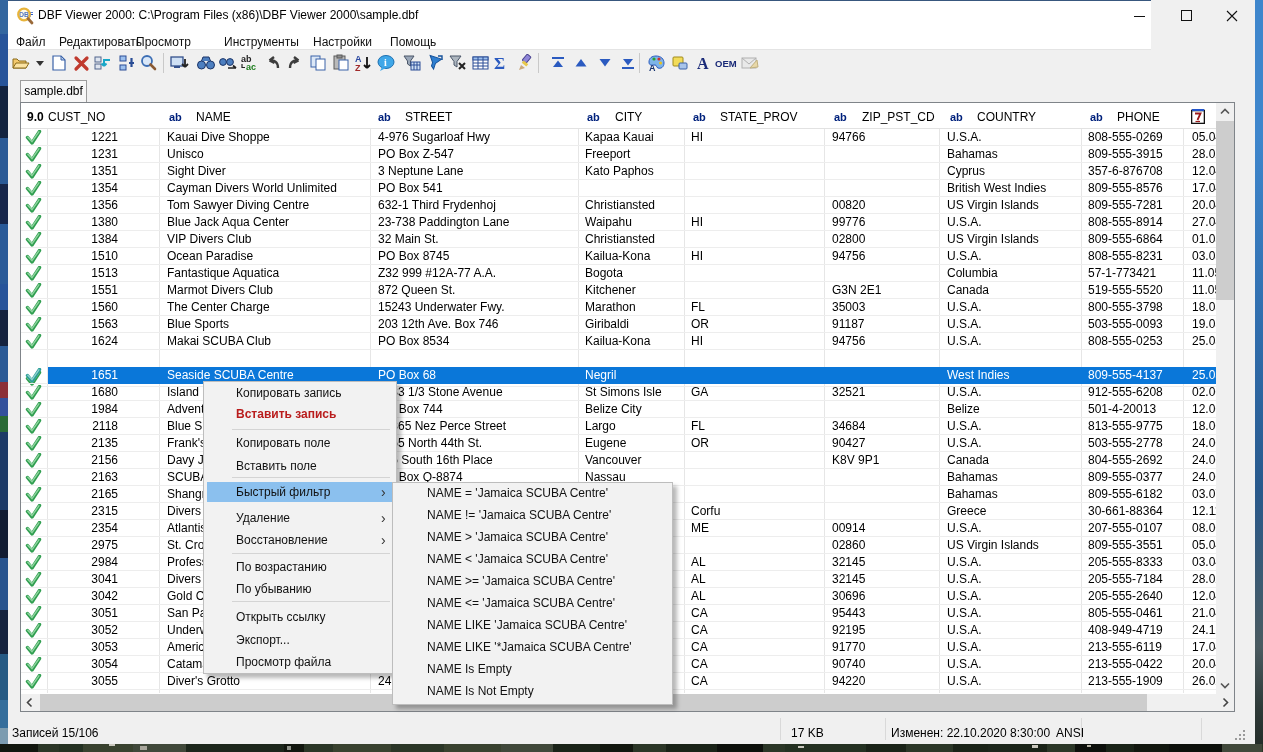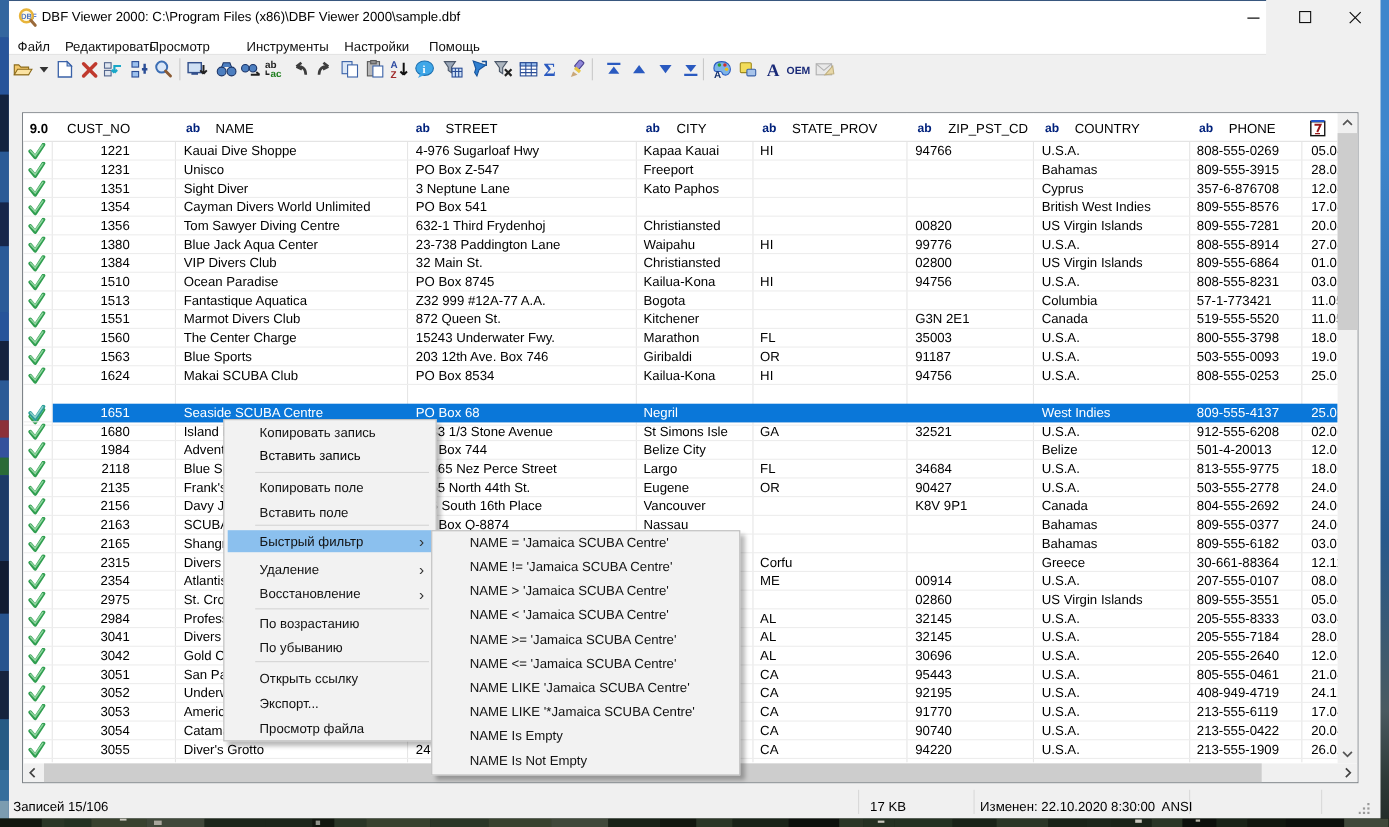--- a/index.html
+++ b/index.html
@@ -49,21 +49,21 @@
 #vthumb { position:absolute; left:0; top:18px; width:18px; height:179px; background:#cdcdcd; }
 #hscroll { position:absolute; left:21px; top:694px; width:1213px; height:17px; background:#f0f0f0; z-index:3; }
 #hthumb { position:absolute; left:19px; top:0; width:1107px; height:17px; background:#cdcdcd; }
 
 #status { position:absolute; left:0; top:713px; width:1263px; height:31px; background:#f0f0f0; font-size:12px; color:#000; }
 #status span { position:absolute; top:13px; }
 #status .ssep { position:absolute; top:5px; width:1px; height:22px; background:#d9d9d9; }
 
 #cmenu { position:absolute; left:203px; top:381px; width:194px; height:293px; background:#f2f2f2; border:1px solid #bdbdbd; box-shadow:4px 4px 4px rgba(0,0,0,0.28); z-index:10; }
 .mitem { position:absolute; left:32px; font-size:12px; line-height:12px; color:#111; white-space:nowrap; z-index:2; }
-.mitem.dis { color:#000000; }
+.mitem.dis { color:#b91c1c;font-weight:bold; }
 .msep { position:absolute; left:28px; width:158px; height:1px; background:#d4d4d4; }
 .mhl { position:absolute; left:3px; width:187px; background:#8bc0ee; z-index:1; }
 .marr { position:absolute; left:177px; font-size:14px; line-height:14px; color:#333; z-index:2; }
 #smenu { position:absolute; left:392px; top:482px; width:281px; height:223px; background:#f2f2f2; border:1px solid #bdbdbd; box-shadow:4px 4px 4px rgba(0,0,0,0.28); z-index:11; }
 .sitem { position:absolute; left:34px; font-size:12px; line-height:12px; color:#111; white-space:nowrap; }
 </style></head>
 <body>
 <div id="win">
   <div id="topline"></div>
   <div id="title">
@@ -225,25 +225,28 @@
       </svg>
       <svg class="tbi" style="left:732px;top:4px" width="20" height="18" viewBox="0 0 20 18">
         <rect x="2" y="4" width="14" height="10" fill="#e9e9e9" stroke="#b0b0b0"></rect>
         <path d="M2 4 L9 10 L16 4" fill="none" stroke="#b0b0b0"></path>
         <path d="M10 14 L17 6 L18 13 Z" fill="#e8d8a8" stroke="#c0b080"></path>
       </svg>
       <i class="tsep" style="left:155px"></i>
       <i class="tsep" style="left:530px"></i>
       <i class="tsep" style="left:631px"></i>
     </div>
+  <div id="tabbar">
+      <div id="tab">sample.dbf</div>
+    </div>
   <div id="tbl"></div>
 </div>
 <div id="hdr">
   <span style="left:6px;font-weight:bold">9.0</span>
-  <span style="left:40px">CUST_NO</span>
+  <span style="left:27px">CUST_NO</span>
   <span class="ab" style="left:148px">ab</span>
     <span style="left:175px">NAME</span>
   <span class="ab" style="left:357px">ab</span>
     <span style="left:384px">STREET</span>
   <span class="ab" style="left:566px">ab</span>
     <span style="left:594px">CITY</span>
   <span class="ab" style="left:672px">ab</span>
     <span style="left:699px">STATE_PROV</span>
   <span class="ab" style="left:813px">ab</span>
     <span style="left:841px">ZIP_PST_CD</span>

